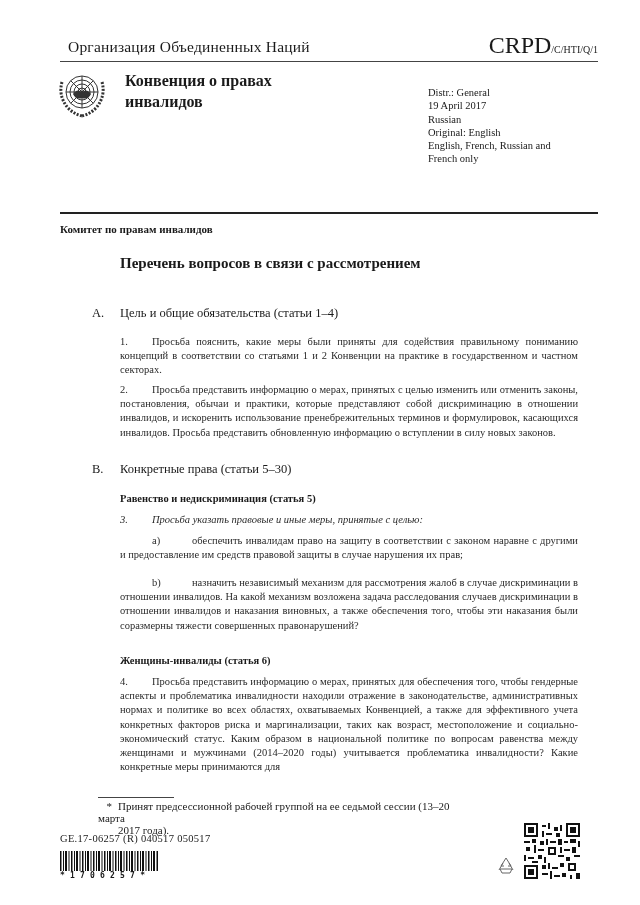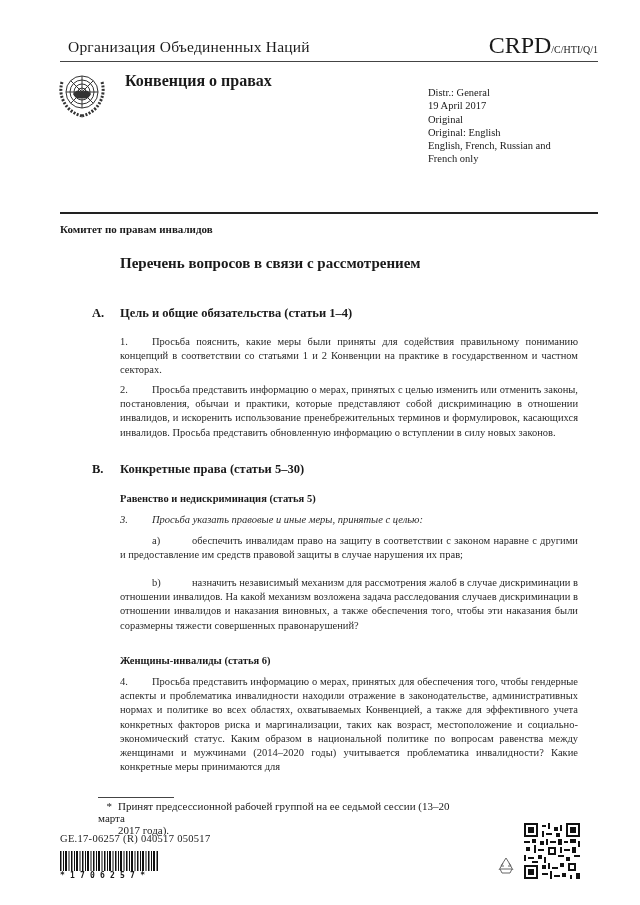--- a/index.html
+++ b/index.html
@@ -10,21 +10,21 @@
   .symbol { right: 42px; top: 32px; font-size: 24px; }
   .symbol small { font-size: 10px; }
   .top-rule { left: 60px; right: 42px; top: 61px; height: 1px; background: #444; }
   .logo { left: 56px; top: 68px; width: 52px; height: 52px; }
   .body-title { left: 125px; top: 70px; font-size: 16px; font-weight: bold; line-height: 21px; }
   .distr { left: 428px; top: 74px; font-size: 10.5px; line-height: 13.3px; margin-top: 12px; }
   .thick-rule { left: 60px; right: 42px; top: 212px; height: 2px; background: #222; }
   .committee { left: 60px; top: 223px; font-size: 11px; font-weight: bold; }
   .doc-title { left: 120px; top: 254px; font-size: 15px; font-weight: bold; line-height: 18.5px; }
   .doc-title sup { font-size: 8px; font-weight: normal; }
-  .sec-head { left: 92px; font-size: 12.5px; font-weight: bold; }
+  .sec-head { left: 92px; font-size: 12.5px; font-weight: normal; }
   .sec-head .letter { display: inline-block; width: 28px; }
   .sub-head { left: 120px; font-size: 10.5px; font-weight: bold; }
   .para { left: 120px; width: 458px; font-size: 10.5px; line-height: 14.2px; text-align: justify; color: #2a2a2a; }
   .para .num { display: inline-block; width: 32px; }
   .para .sub { display: inline-block; width: 40px; padding-left: 32px; }
   .fn-rule { left: 98px; top: 797px; width: 76px; height: 1px; background: #444; }
   .footnote { left: 98px; top: 800px; width: 380px; font-size: 11px; line-height: 12px; }
   .footnote .star { display: inline-block; width: 14px; text-align: right; padding-right: 6px; }
   .footnote .cont { padding-left: 20px; }
   .jobno { left: 60px; top: 833px; font-size: 10.5px; letter-spacing: 0.3px; }
@@ -52,26 +52,27 @@
     <line x1="14.7" y1="12.7" x2="37.3" y2="35.3"></line>
     <line x1="37.3" y1="12.7" x2="14.7" y2="35.3"></line>
   </g>
   <path d="M17 26 q4 -6 9 -2 q5 -4 9 2 q-3 6 -9 4 q-6 2 -9 -4z" fill="#333"></path>
   <path d="M6 14 q-4 14 6 26 q6 6 14 8" fill="none" stroke="#333" stroke-width="3" stroke-dasharray="2 1.5"></path>
   <path d="M46 14 q4 14 -6 26 q-6 6 -14 8" fill="none" stroke="#333" stroke-width="3" stroke-dasharray="2 1.5"></path>
 </svg>
 
 <div class="abs body-title">
   <div>Конвенция о правах</div>
+  <div>инвалидов</div>
 </div>
 
 <div class="abs distr">
   <div>Distr.: General</div>
   <div>19 April 2017</div>
-  <div>Original</div>
+  <div>Russian</div>
   <div>Original: English</div>
   <div>English, French, Russian and</div>
   <div>French only</div>
 </div>
 
 <div class="abs thick-rule"></div>
 <div class="abs committee">Комитет по правам инвалидов</div>
 
 <div class="abs doc-title">
   <div>Перечень вопросов в связи с рассмотрением</div>

